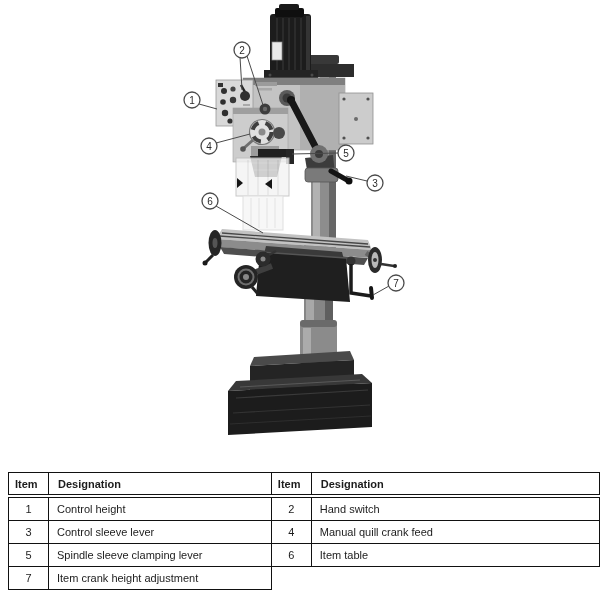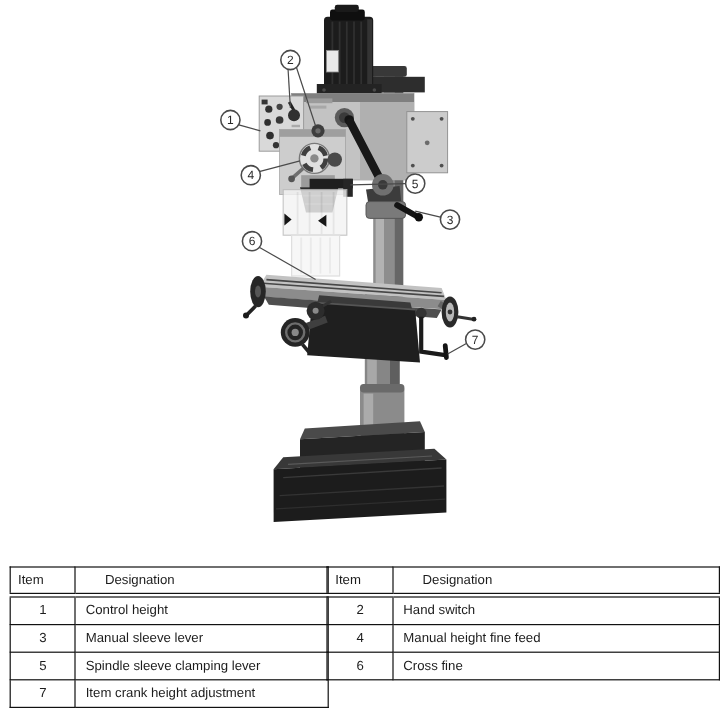--- a/index.html
+++ b/index.html
@@ -5,21 +5,21 @@
   html,body{margin:0;padding:0;background:#fff;}
   .page{
     position:relative;width:600px;height:600px;background:#ffffff;overflow:hidden;
     font-family:"Liberation Sans", sans-serif;color:#222;
   }
   .figure-wrap{position:absolute;left:0;top:0;width:600px;height:465px;}
   .tables-wrap{position:absolute;left:8px;top:472px;display:flex;align-items:flex-start;}
   table{border-collapse:collapse;font-size:11px;color:#1c1c1c;table-layout:fixed;}
   td,th{border:1.5px solid #111;overflow:hidden;white-space:nowrap;}
   th{
-    font-weight:normal;text-align:left;height:19px;padding:1px 24px;
+    font-weight:bold;text-align:left;height:19px;padding:1px 9px;
     border-bottom:4px double #111;font-size:11px;
   }
   th.item-h{text-align:left;padding-left:6px;width:24px;}
   td{height:20px;padding:1px 8px;}
   td.item{text-align:center;padding:1px 2px;}
   .t-left col.c-item{width:37px;}
   .t-left col.c-desig{width:224px;}
   .t-right col.c-item{width:33px;}
   .t-right col.c-desig{width:289px;}
   .t-right{margin-left:-1.5px;}
@@ -277,21 +277,21 @@
           <th>Designation</th>
         </tr>
       </thead>
       <tbody>
         <tr>
           <td class="item">1</td>
           <td>Control height</td>
         </tr>
         <tr>
           <td class="item">3</td>
-          <td>Manual sleeve lever</td>
+          <td>Control sleeve lever</td>
         </tr>
         <tr>
           <td class="item">5</td>
           <td>Spindle sleeve clamping lever</td>
         </tr>
         <tr>
           <td class="item">7</td>
           <td>Item crank height adjustment</td>
         </tr>
       </tbody>
@@ -308,23 +308,23 @@
           <th>Designation</th>
         </tr>
       </thead>
       <tbody>
         <tr>
           <td class="item">2</td>
           <td>Hand switch</td>
         </tr>
         <tr>
           <td class="item">4</td>
-          <td>Manual height fine feed</td>
+          <td>Manual quill crank feed</td>
         </tr>
         <tr>
           <td class="item">6</td>
-          <td>Cross fine</td>
+          <td>Item table</td>
         </tr>
       </tbody>
     </table>
   </div>
 
 </div>
 
 </body></html>

